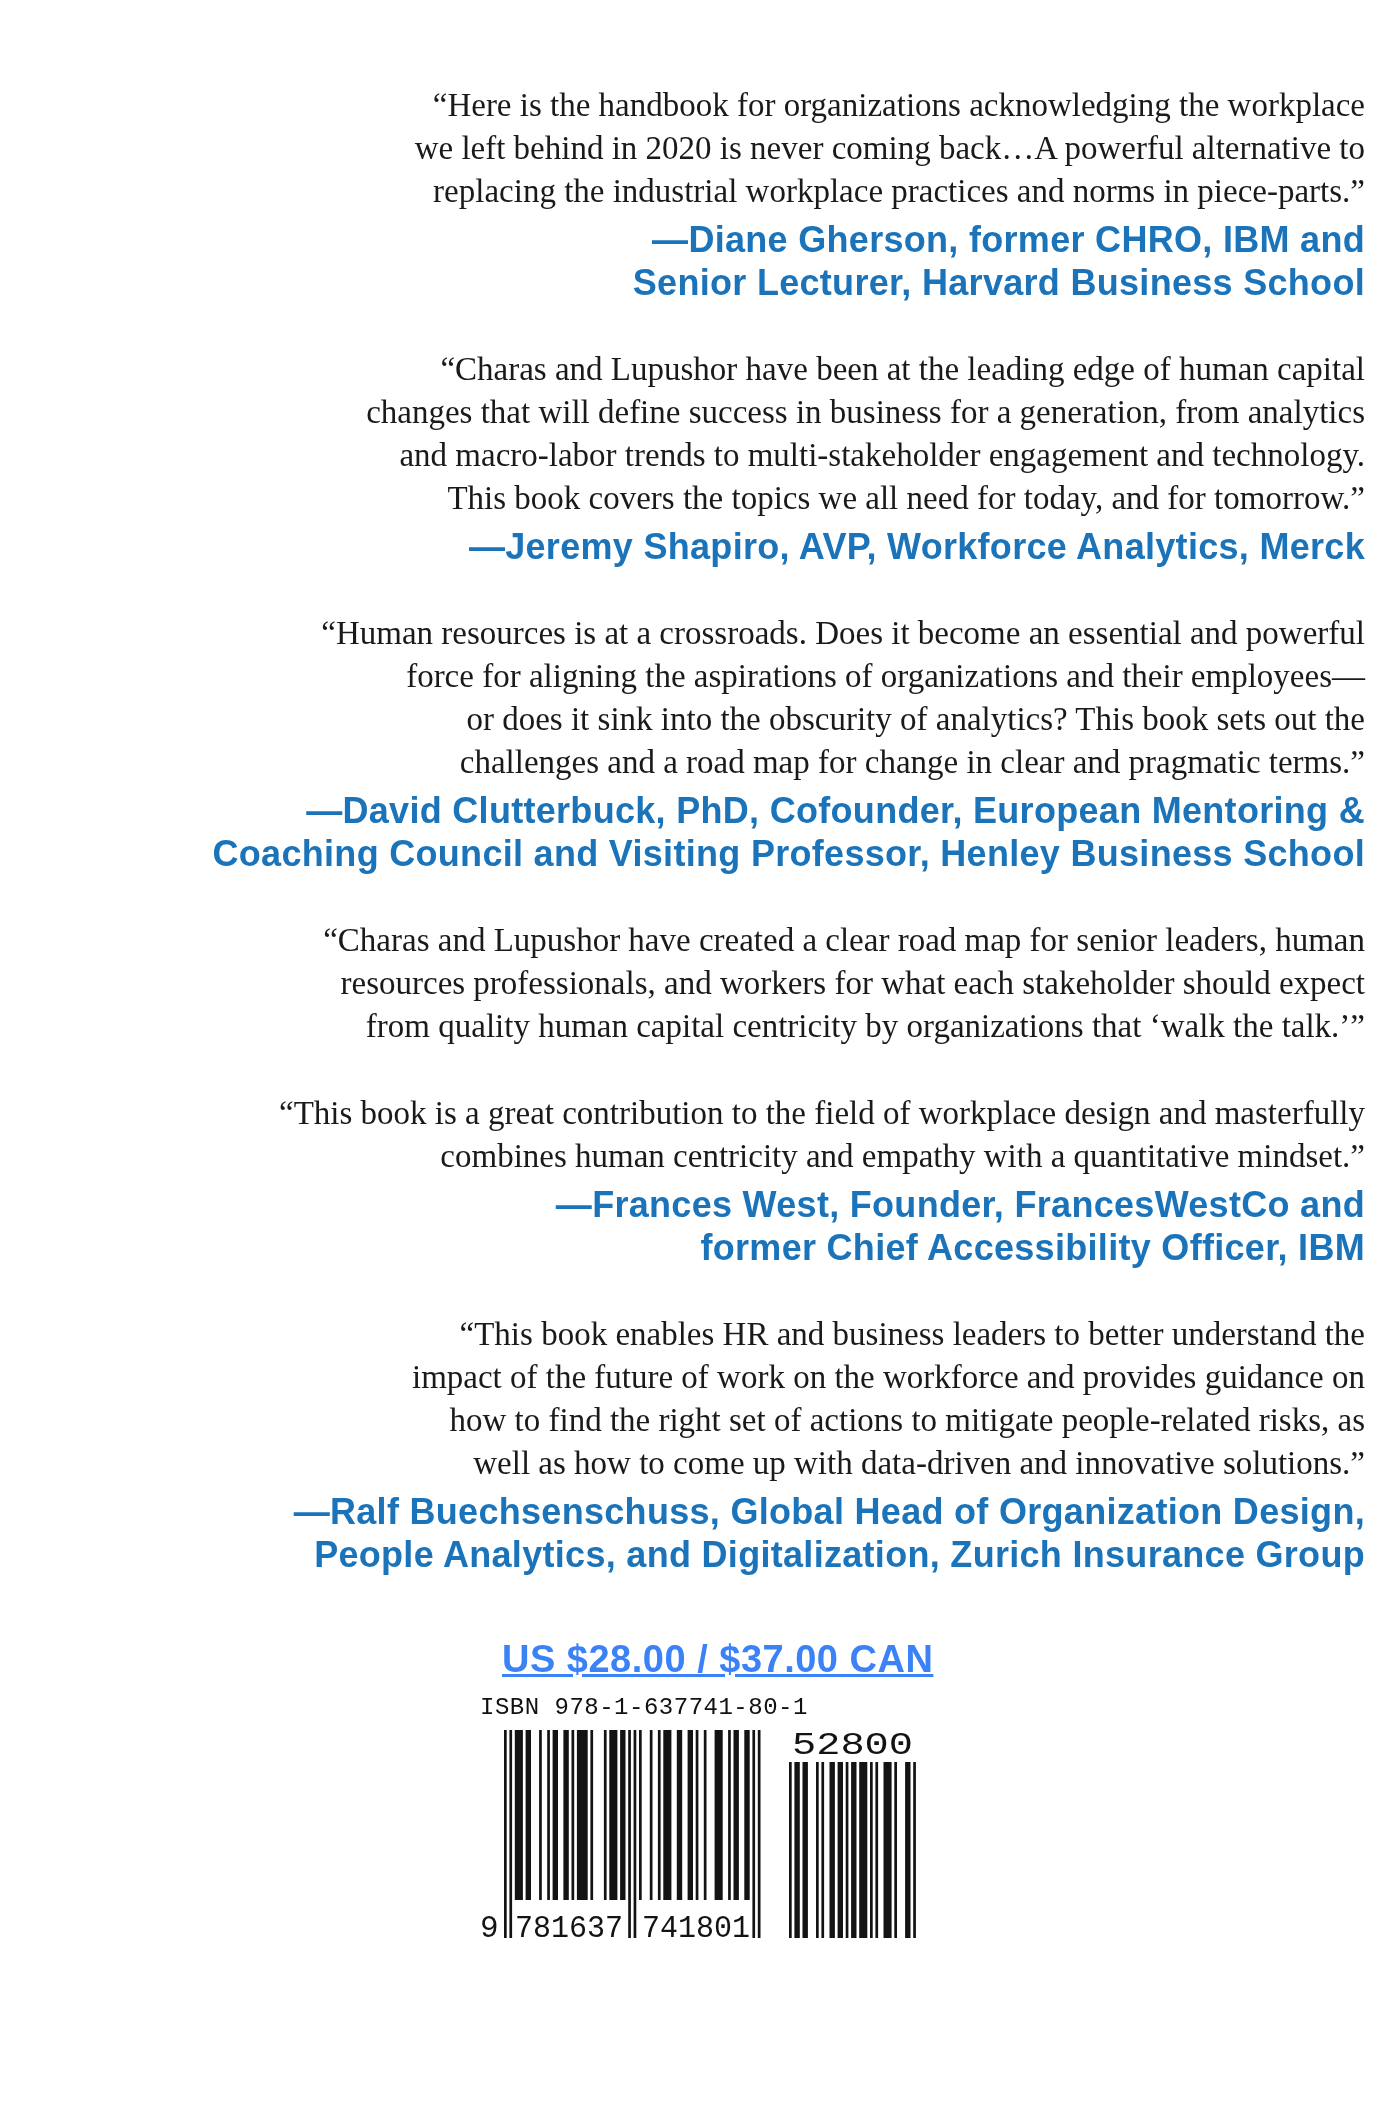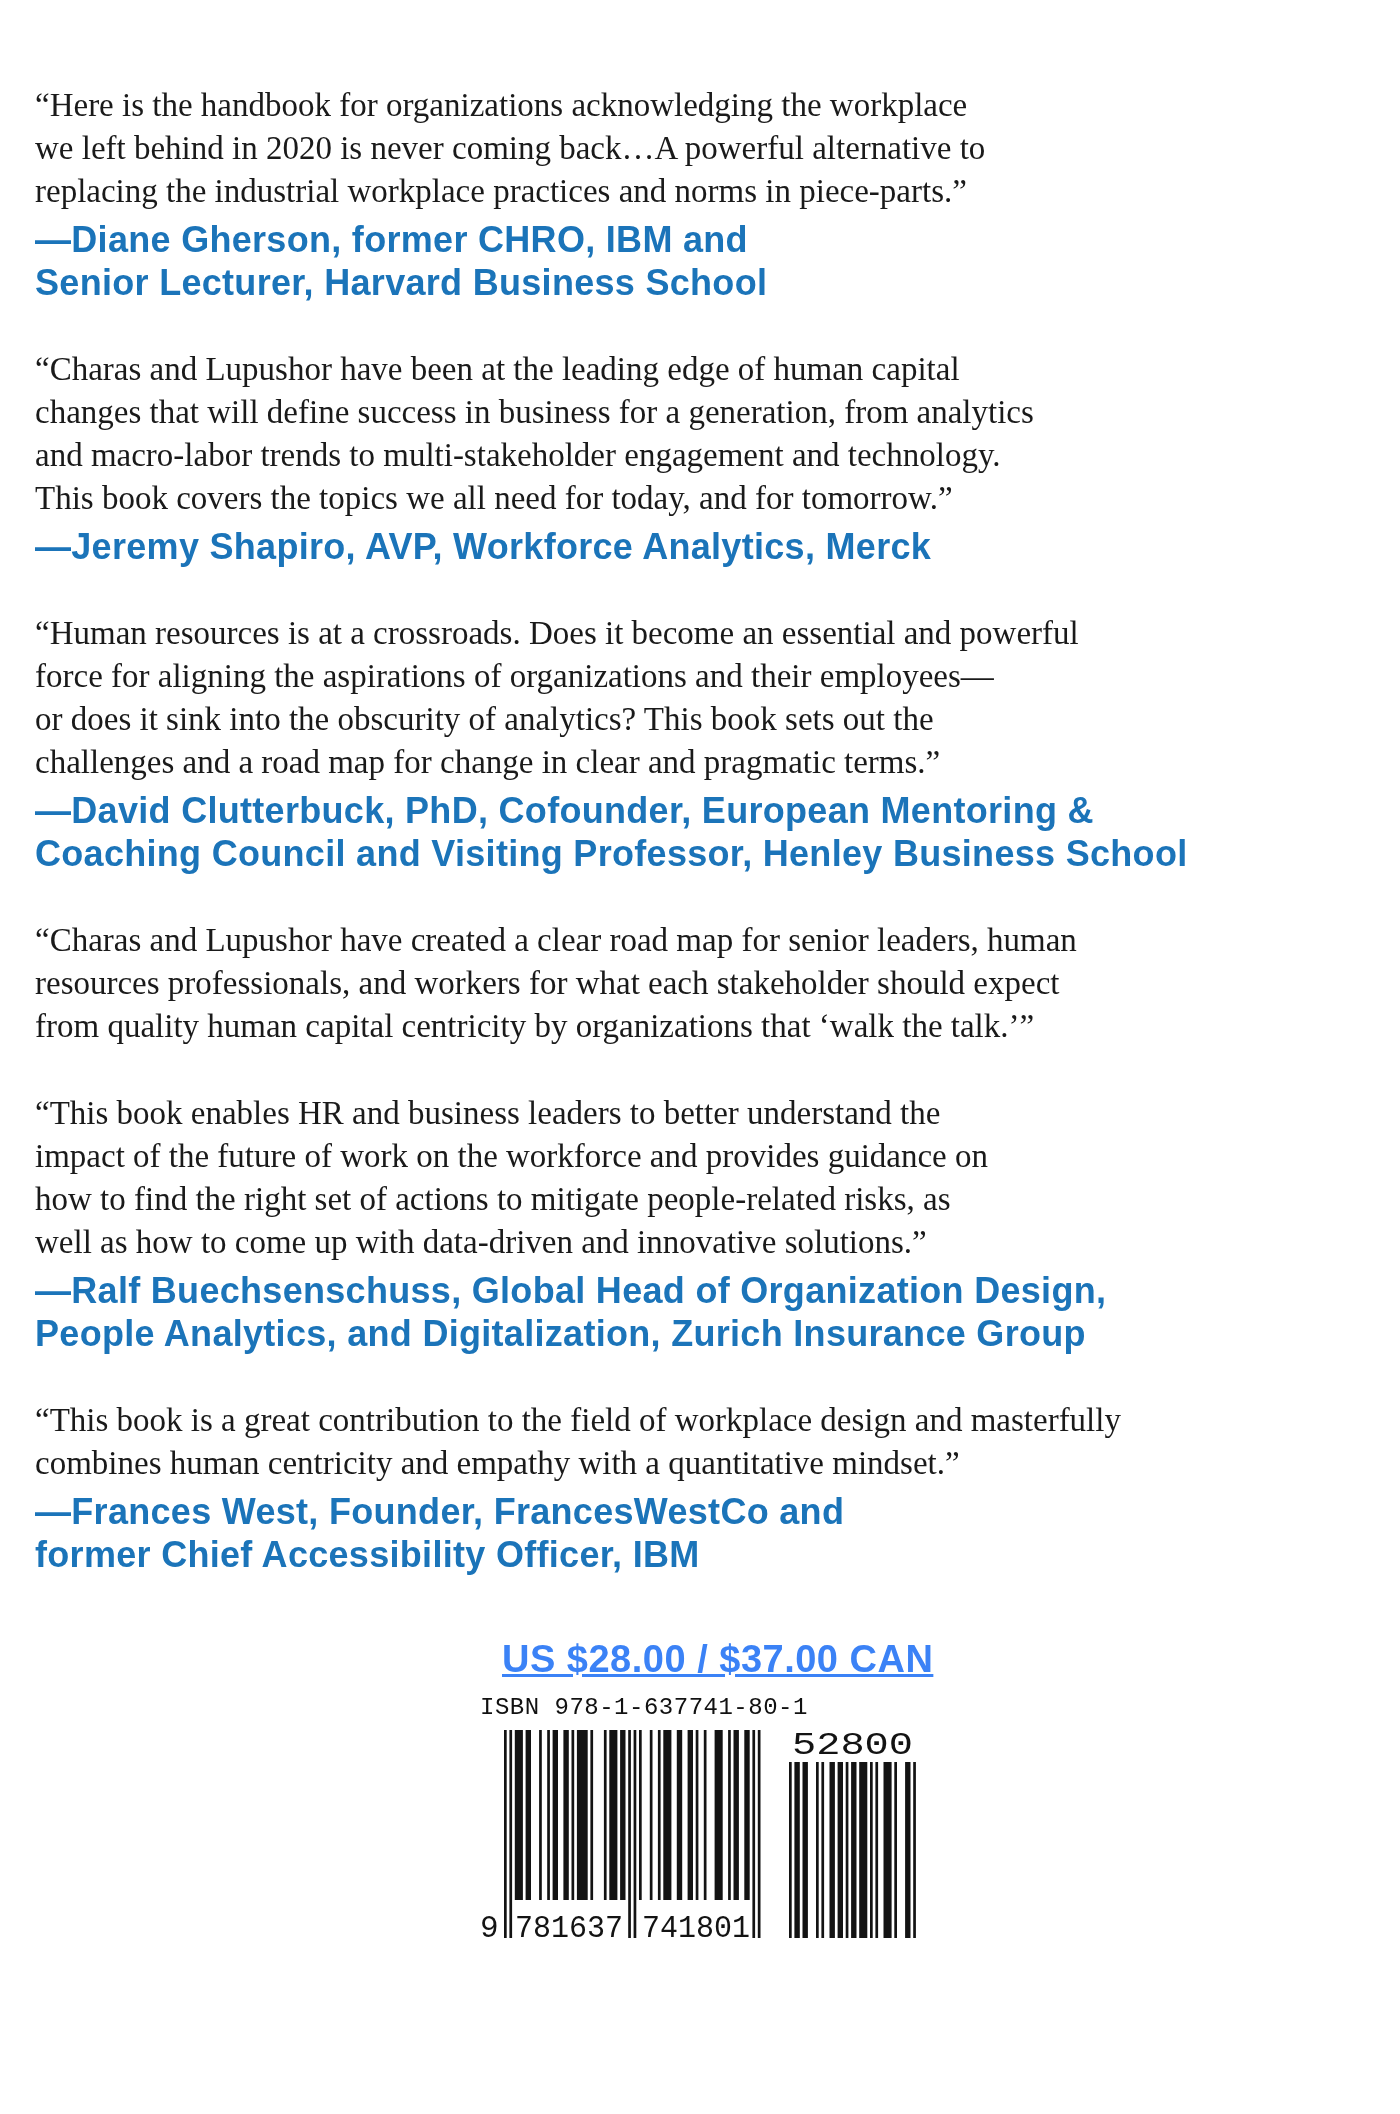--- a/index.html
+++ b/index.html
@@ -9,21 +9,21 @@
     height: 2114px;
     margin: 0 auto;
     background: #ffffff;
     box-sizing: border-box;
     padding-top: 84px;
     overflow: hidden;
   }
   .quote-block {
     width: 1330px;
     margin: 0 auto 44px auto;
-    text-align: left;
+    text-align: right;
   }
   .quote-text {
     margin: 0;
     white-space: pre-line;
     font-family: "Liberation Serif", "DejaVu Serif", serif;
     font-size: 33px;
     line-height: 43px;
     color: var(--text, #1a1a1a);
   }
   .attribution {
@@ -100,33 +100,33 @@
 Coaching Council and Visiting Professor, Henley Business School</figcaption>
   </figure>
 
   <figure class="quote-block">
     <blockquote class="quote-text">“Charas and Lupushor have created a clear road map for senior leaders, human
 resources professionals, and workers for what each stakeholder should expect
 from quality human capital centricity by organizations that ‘walk the talk.’”</blockquote>
   </figure>
 
   <figure class="quote-block">
+    <blockquote class="quote-text">“This book is a great contribution to the field of workplace design and masterfully
+combines human centricity and empathy with a quantitative mindset.”</blockquote>
+    <figcaption class="attribution">—Frances West, Founder, FrancesWestCo and
+former Chief Accessibility Officer, IBM</figcaption>
+  </figure>
+
+  <figure class="quote-block">
     <blockquote class="quote-text">“This book enables HR and business leaders to better understand the
 impact of the future of work on the workforce and provides guidance on
 how to find the right set of actions to mitigate people-related risks, as
 well as how to come up with data-driven and innovative solutions.”</blockquote>
     <figcaption class="attribution">—Ralf Buechsenschuss, Global Head of Organization Design,
 People Analytics, and Digitalization, Zurich Insurance Group</figcaption>
-  </figure>
-
-  <figure class="quote-block">
-    <blockquote class="quote-text">“This book is a great contribution to the field of workplace design and masterfully
-combines human centricity and empathy with a quantitative mindset.”</blockquote>
-    <figcaption class="attribution">—Frances West, Founder, FrancesWestCo and
-former Chief Accessibility Officer, IBM</figcaption>
   </figure>
 
   <div class="barcode-section">
     <div class="price">US $28.00 / $37.00 CAN</div>
     <div class="isbn">ISBN 978-1-637741-80-1</div>
     <div class="barcode-row">
       <svg viewBox="-24 0 282 212" width="282" height="212">
           <rect x="0.00" y="0" width="2.70" height="208"></rect>
           <rect x="5.40" y="0" width="2.70" height="208"></rect>
           <rect x="10.80" y="0" width="8.10" height="170"></rect>

